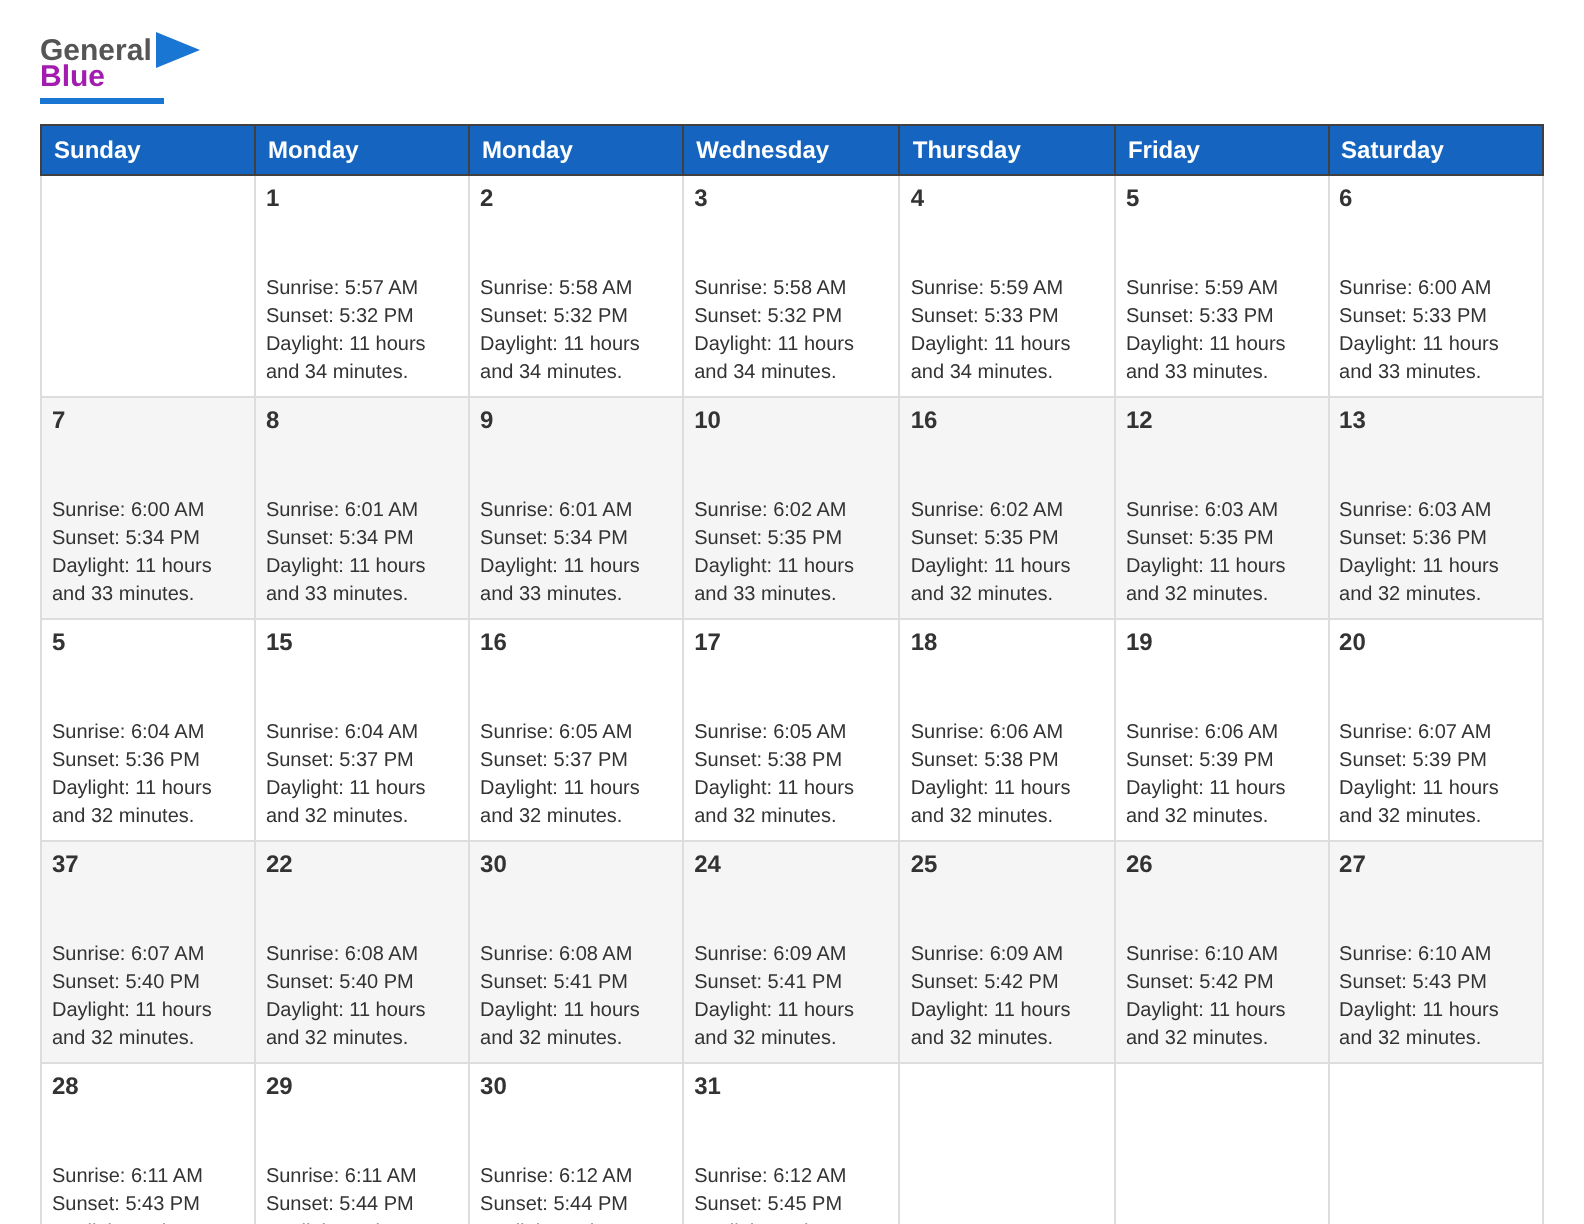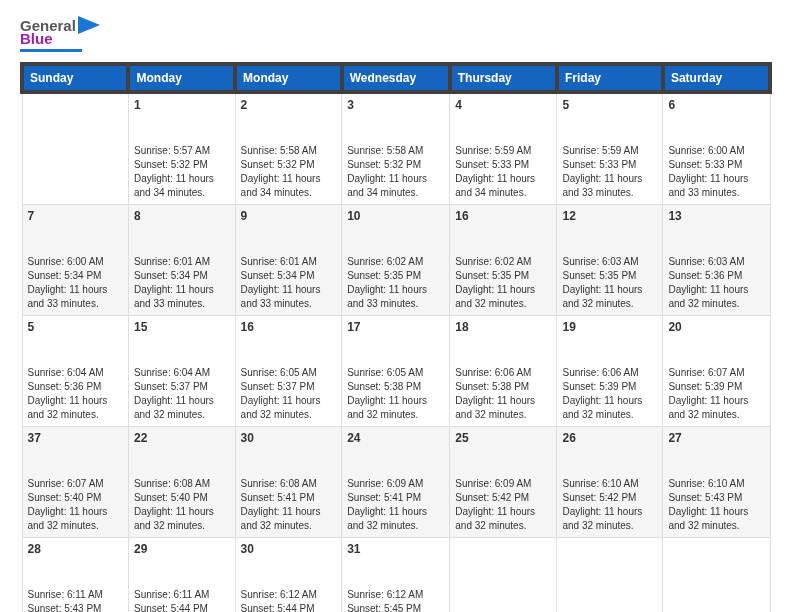--- a/index.html
+++ b/index.html
@@ -34,21 +34,21 @@
       border-collapse: collapse;
       border: 1px solid #ccc;
     }
     .calendar th {
       background: #1565c0;
       color: #fff;
       font-size: 12px;
       font-weight: bold;
       text-align: left;
       padding: 5px 6px;
-      border: 4px solid #404040;
+      border: 1px solid #404040;
     }
     .calendar td {
       vertical-align: top;
       border: 1px solid #ddd;
       padding: 4px 5px;
       width: 110px;
       min-height: 70px;
       font-size: 10px;
       color: #333;
     }

